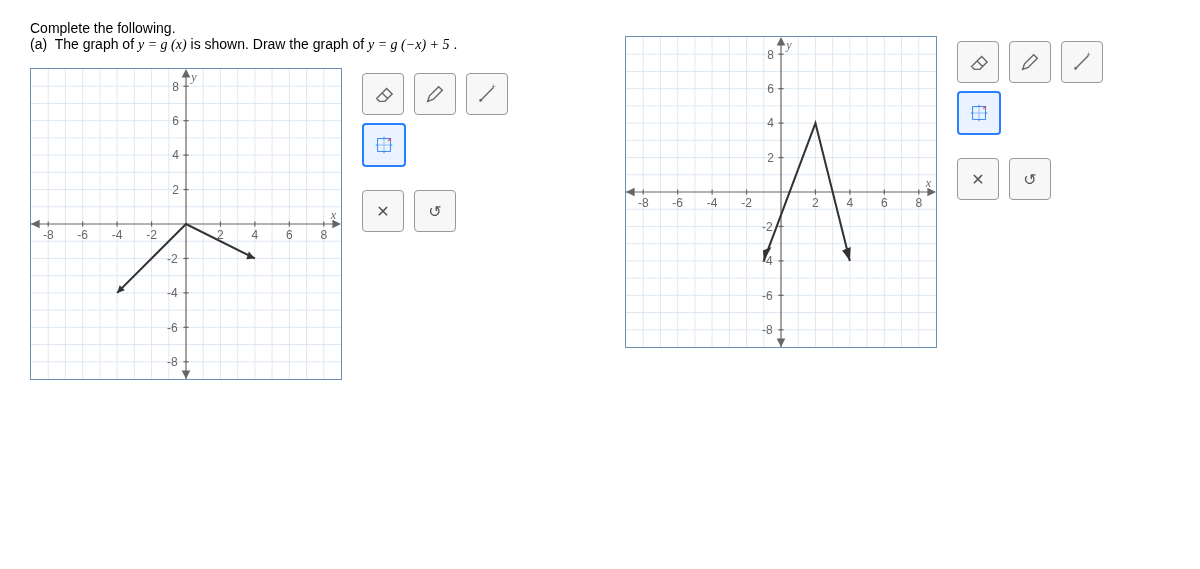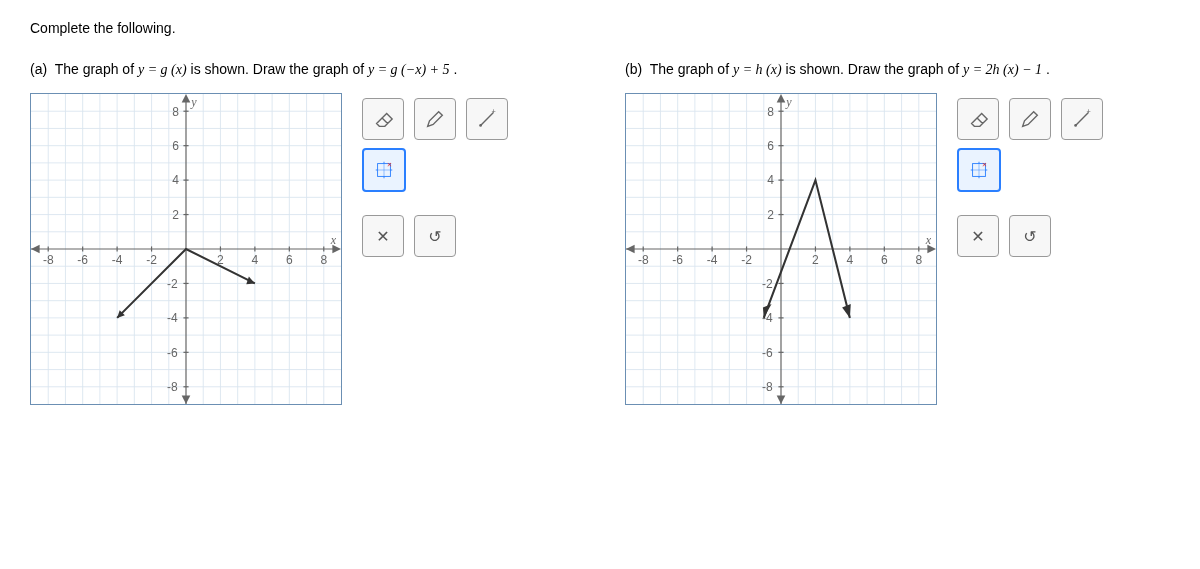--- a/index.html
+++ b/index.html
@@ -4,21 +4,20 @@
 <style>
   body {
     font-family: Arial, sans-serif;
     font-size: 14px;
     padding: 20px 30px;
     margin: 0;
     color: #000;
     background: #fff;
   }
   .instruction {
-    margin-bottom: 25px;
   }
   .problems {
     display: flex;
     gap: 50px;
   }
   .problem {
     flex: 1;
   }
   .prompt {
     margin-bottom: 15px;
@@ -212,28 +211,20 @@
           </div>
           <div class="tool-btn">
             <span>↺</span>
           </div>
         </div>
       </div>
     </div>
   </div>
 
   <div class="problem">
-    <div class="prompt">
-      <span>(b)</span>&nbsp;
-      <span>The graph of </span>
-      <span class="math">y = h (x)</span>
-      <span> is shown. Draw the graph of </span>
-      <span class="math">y = 2h (x) − 1</span>
-      <span>.</span>
-    </div>
     <div class="content-row">
       <svg class="graph" width="310" height="310" viewBox="-9 -9 18 18">
         <g transform="scale(1,-1)">
           <g stroke="#d9e4ef" stroke-width="0.05">
             <line x1="-9" y1="-8" x2="9" y2="-8"></line>
               <line x1="-9" y1="-7" x2="9" y2="-7"></line>
             <line x1="-9" y1="-6" x2="9" y2="-6"></line>
               <line x1="-9" y1="-5" x2="9" y2="-5"></line>
             <line x1="-9" y1="-4" x2="9" y2="-4"></line>
               <line x1="-9" y1="-3" x2="9" y2="-3"></line>

